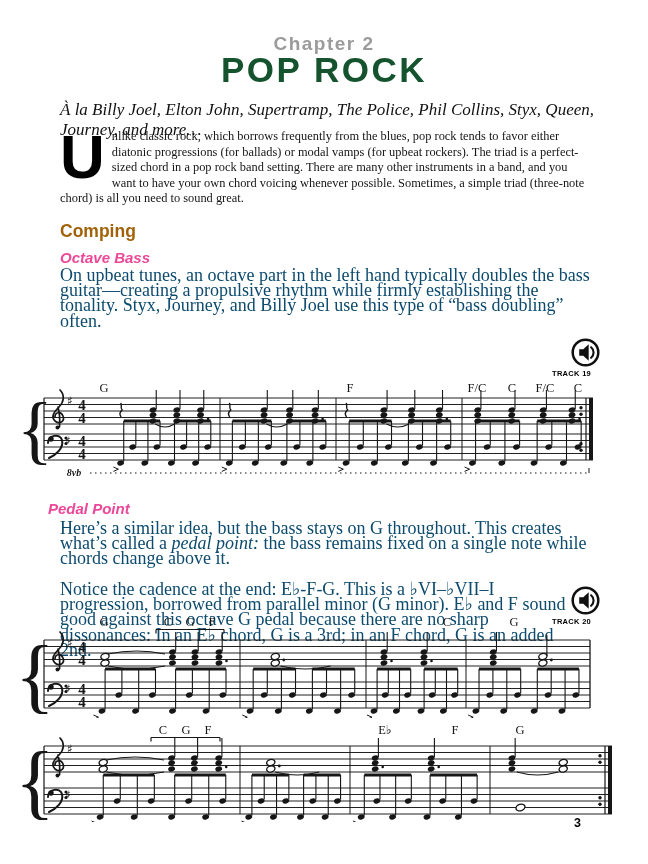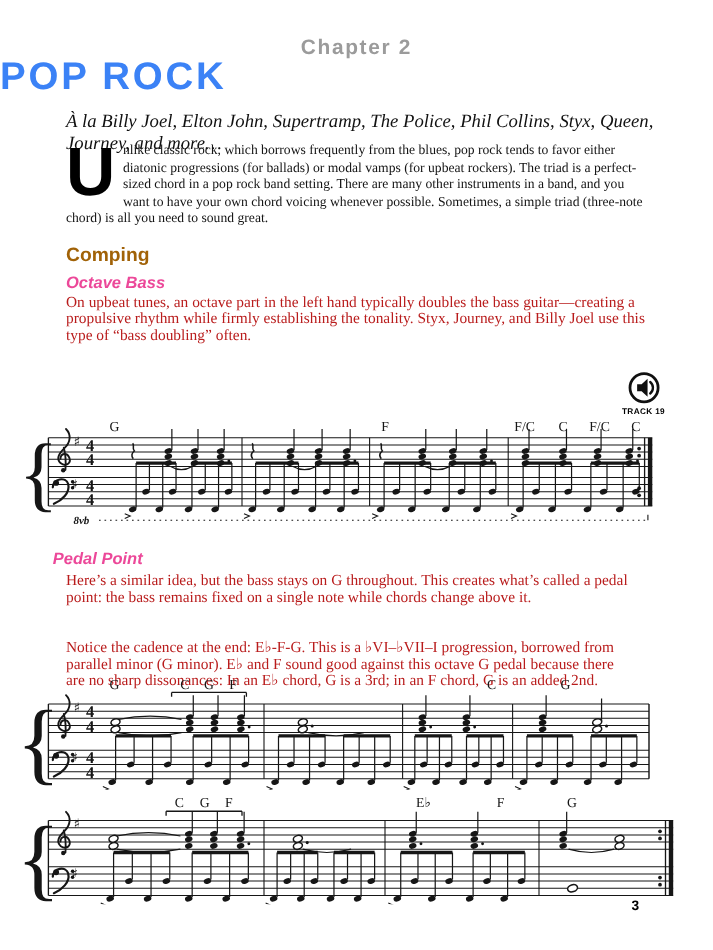--- a/index.html
+++ b/index.html
@@ -3,37 +3,37 @@
 <meta charset="utf-8">
 <style>
   *{box-sizing:border-box;margin:0;padding:0}
   html,body{background:#ffffff}
   body{width:648px;height:864px;overflow:hidden}
   .page{position:relative;width:648px;height:804px;background:#fff;
         font-family:"Liberation Serif","DejaVu Sans",serif;color:#141414}
   .abs{position:absolute}
   .chapter{top:33px;left:0;width:100%;text-align:center;
            font:bold 19px "Liberation Sans",sans-serif;color:#9b9b9b;letter-spacing:1.5px}
-  .title{top:52px;left:0;width:100%;text-align:left;
-         font:800 35px/1 "Liberation Sans",sans-serif;letter-spacing:2.5px;color:#3b82f6}
+  .title{top:52px;left:0;width:100%;text-align:center;
+         font:800 35px/1 "Liberation Sans",sans-serif;letter-spacing:2.5px;color:#14532d}
   .byline{top:100px;left:60px;width:540px;font-style:italic;font-size:17px;color:#111}
   .intro{top:129px;left:60px;width:534px;font-size:12.4px;line-height:15.6px}
   .dropcap{float:left;font:900 62px/48px "Liberation Sans",sans-serif;margin:4px 7px 0 0;color:#000}
   .h2{font:bold 17.5px "Liberation Sans",sans-serif;color:#a16207}
   .h3{font:bold italic 15px "Liberation Sans",sans-serif;color:#ec4899}
   .comping-h{top:221px;left:60px}
   .oct-h{top:249px;left:60px}
-  .para{font-size:14px;line-height:15.2px;color:#b91c1c}
+  .para{font-size:18px;line-height:15.2px;color:#0c4a6e}
   .oct-p1{top:268px;left:60px;width:534px}
   .oct-p2{top:317px;left:60px;width:528px}
   .ped-h{top:500px;left:48px}
   .ped-p1{top:521px;left:60px;width:534px}
   .ped-p2{top:582px;left:60px;width:506px}
-  .em{}
-  .track{position:absolute;width:66px;text-align:center}
+  .em{font-style:italic}
+  .track{position:absolute;width:66px;}
   .track-19{top:337px;left:552px}
   .track-20{top:585px;left:552px}
   .track svg{width:31px;height:31px;display:block;margin:0 auto}
   .track .lbl{display:block;font:bold 7.5px "Liberation Sans",sans-serif;
               margin-top:1px;letter-spacing:.3px;color:#000}
   .sys{position:absolute;left:0;width:648px}
   #sys1{top:380px;height:118px}
   #sys2{top:612px;height:106px}
   #sys3{top:722px;height:100px}
   .pageno{top:816px;left:574px;font:bold 12.5px "Liberation Sans",sans-serif;color:#000}
@@ -246,20 +246,28 @@
         <circle cx="579.54" cy="39" r="1.3" fill="#161616"></circle>
         <text x="74" y="96" font-size="10" font-family="&quot;Liberation Serif&quot;,serif" font-weight="bold" text-anchor="middle" fill="#161616" font-style="italic">8vb</text>
         <line x1="90" y1="93" x2="589" y2="93" stroke="#161616" stroke-width="1" stroke-dasharray="1.5 3.5"></line>
         <line x1="589" y1="93" x2="589" y2="88" stroke="#161616" stroke-width="1"></line>
       </svg></div>
 
   <div class="abs h3 ped-h">Pedal Point</div>
   <p class="abs para ped-p1"><span>Here’s a similar idea, but the bass stays on G throughout. This creates what’s called a </span><span class="em">pedal point:</span><span> the bass remains fixed on a single note while chords change above it.</span></p>
   <p class="abs para ped-p2">Notice the cadence at the end: E♭-F-G. This is a ♭VI–♭VII–I progression, borrowed from parallel minor (G minor). E♭ and F sound good against this octave G pedal because there are no sharp dissonances: In an E♭ chord, G is a 3rd; in an F chord, G is an added 2nd.</p>
 
+  <div class="track track-20">
+    <svg viewBox="0 0 32 32" aria-hidden="true">
+      <circle cx="16" cy="16" r="13.2" fill="none" stroke="#101010" stroke-width="2.6"></circle>
+      <path d="M9.5,12.6 h4.2 l5.6,-5 v16.8 l-5.6,-5 h-4.2 z" fill="#101010"></path>
+      <path d="M21.8,10.6 a7,7 0 0 1 0,10.8" fill="none" stroke="#101010" stroke-width="2.2" stroke-linecap="round"></path>
+    </svg>
+    <span class="lbl">TRACK 20</span>
+  </div>
 
   <div id="sys2" class="sys"><svg width="648" height="106" viewBox="0 0 648 106">
         <line x1="44" y1="28" x2="590" y2="28" stroke="#161616" stroke-width="0.95"></line>
         <line x1="44" y1="34.5" x2="590" y2="34.5" stroke="#161616" stroke-width="0.95"></line>
         <line x1="44" y1="41" x2="590" y2="41" stroke="#161616" stroke-width="0.95"></line>
         <line x1="44" y1="47.5" x2="590" y2="47.5" stroke="#161616" stroke-width="0.95"></line>
         <line x1="44" y1="54" x2="590" y2="54" stroke="#161616" stroke-width="0.95"></line>
         <line x1="44" y1="70" x2="590" y2="70" stroke="#161616" stroke-width="0.95"></line>
         <line x1="44" y1="76.5" x2="590" y2="76.5" stroke="#161616" stroke-width="0.95"></line>
         <line x1="44" y1="83" x2="590" y2="83" stroke="#161616" stroke-width="0.95"></line>

